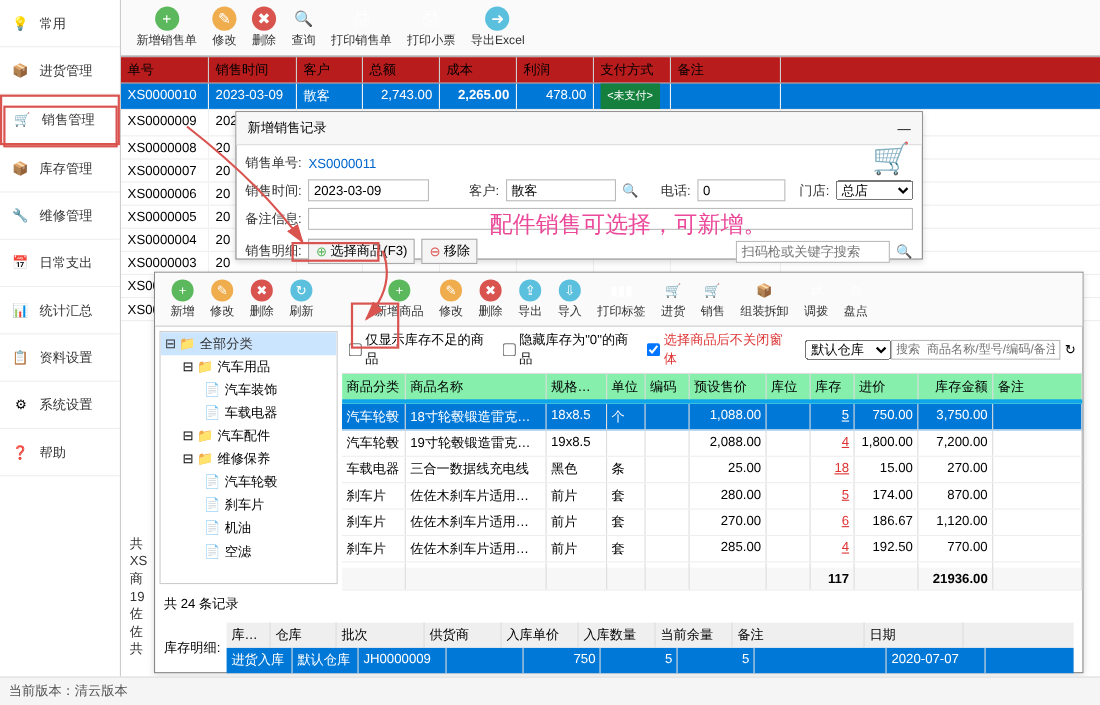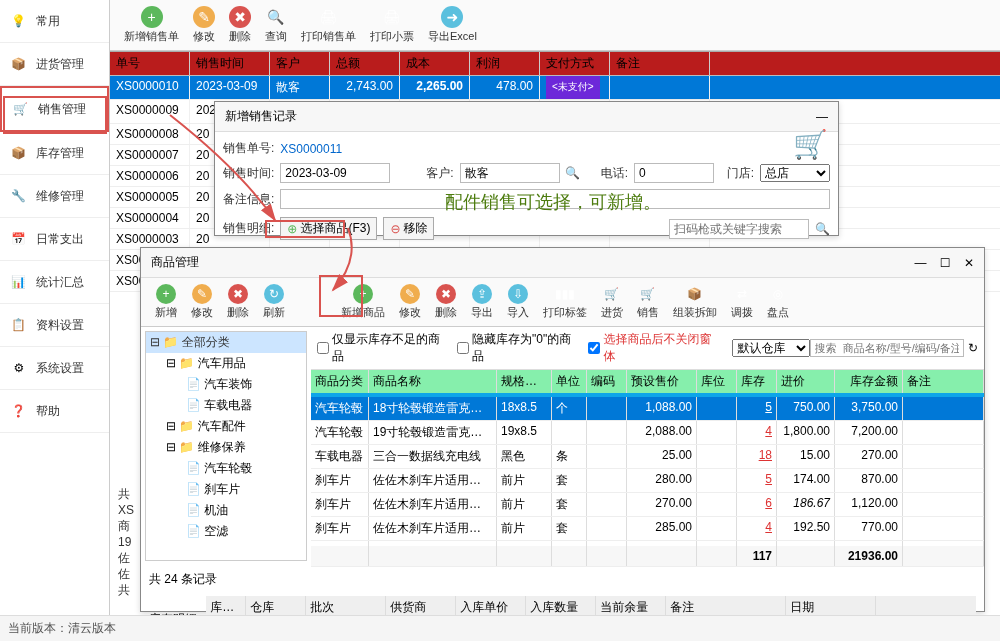--- a/index.html
+++ b/index.html
@@ -27,31 +27,31 @@
 .ico-magnifier { background: transparent; color: #444; }
 
 
 .grid { border-top: 1px solid #aaa; }
 .grid-head { display: flex; background: #b91c1c; border-bottom: 1px solid #bbb; font-size: 11px; }
 .grid-head > div { padding: 3px 6px; border-right: 1px solid #ccc; }
 .grid-row { display: flex; border-bottom: 1px solid #eee; font-size: 11px; }
 .grid-row > div { padding: 3px 6px; border-right: 1px solid #f0f0f0; overflow: hidden; white-space: nowrap; }
 .grid-row.sel { background: #0078d7; color: #fff; }
 .num-green { color: #090; font-weight: bold; }
-.tag-orange { background: #6d28d9; color: #fff; padding: 15px 6px; font-size: 10px; }
+.tag-orange { background: #15803d; color: #fff; padding: 15px 6px; font-size: 10px; }
 
 
 .dlg { position: absolute; background: #fff; border: 1px solid #888; box-shadow: 0 2px 6px rgba(0,0,0,.15); }
 .dlg-title { padding: 6px 10px; border-bottom: 1px solid #ddd; background: #f7f7f7; display: flex; justify-content: space-between; align-items: center; }
 .dlg-body { padding: 8px; position: relative; }
 .form-row { display: flex; align-items: center; gap: 6px; margin-bottom: 6px; }
 .form-row label { font-size: 12px; color: #333; }
 .form-row input { border: 1px solid #bbb; padding: 2px 4px; font-size: 12px; }
 
-.annot { color: #4d7c0f; font-size: 18px; position: absolute; }
+.annot { color: #ec4899; font-size: 21px; position: absolute; }
 
 
 .tree { border: 1px solid #ccc; background: #fff; font-size: 12px; height: 230px; overflow: auto; }
 .tree-node { padding: 2px 4px 2px 18px; cursor: pointer; }
 .tree-node.root { padding-left: 4px; color: #333; }
 .tree-node.sel { background: #cce5ff; }
 
 
 .pgrid-head { display: flex; background: #86efac; border-bottom: 4px solid #0ea5e9; font-size: 11px; }
 .pgrid-head > div, .pgrid-row > div, .sgrid-head > div, .sgrid-row > div { padding: 3px 4px; border-right: 1px solid #ddd; overflow: hidden; white-space: nowrap; text-overflow: ellipsis; }
@@ -304,28 +304,20 @@
         <span>移除</span>
       </button>
       <input class="search-box" style="margin-left: auto;" placeholder="扫码枪或关键字搜索">
       <span>🔍</span>
     </div>
   </div>
   <div class="red-rect" style="left:50px; top:118px; width:80px; height:18px;"></div>
 </div>
 
 <div class="dlg" style="left:140px; top:247px; width:845px; height:365px;">
-  <div class="dlg-title">
-    <span>商品管理</span>
-    <div>
-      <span style="margin-right:10px">—</span>
-      <span style="margin-right:10px">☐</span>
-      <span>✕</span>
-    </div>
-  </div>
   <div class="toolbar" id="prod-toolbar" style="border-bottom:1px solid #ccc">
       <div class="tb-btn">
         <span class="ico ico-green" style="width:20px;height:20px;font-size:12px">+</span>
         <span class="lbl">新增</span>
       </div>
       <div class="tb-btn">
         <span class="ico ico-orange" style="width:20px;height:20px;font-size:12px">✎</span>
         <span class="lbl">修改</span>
       </div>
       <div class="tb-btn">
@@ -483,21 +475,21 @@
           </div>
           <div class="pgrid-row">
             <div style="width: 58px;">刹车片</div>
             <div style="width: 128px;">佐佐木刹车片适用于丰...</div>
             <div style="width: 55px;">前片</div>
             <div style="width: 35px;">套</div>
             <div style="width: 40px;"></div>
             <div class="tar" style="width: 70px;">270.00</div>
             <div style="width: 40px;"></div>
             <div class="tar" style="width: 40px;"><span class="lnk-red">6</span></div>
-            <div class="tar" style="width: 58px; font-style: italic;">186.67</div>
+            <div class="tar" style="width: 58px;">186.67</div>
             <div class="tar" style="width: 68px;">1,120.00</div>
             <div style="flex: 1 1 0%;"></div>
           </div>
           <div class="pgrid-row">
             <div style="width: 58px;">刹车片</div>
             <div style="width: 128px;">佐佐木刹车片适用于大...</div>
             <div style="width: 55px;">前片</div>
             <div style="width: 35px;">套</div>
             <div style="width: 40px;"></div>
             <div class="tar" style="width: 70px;">285.00</div>

